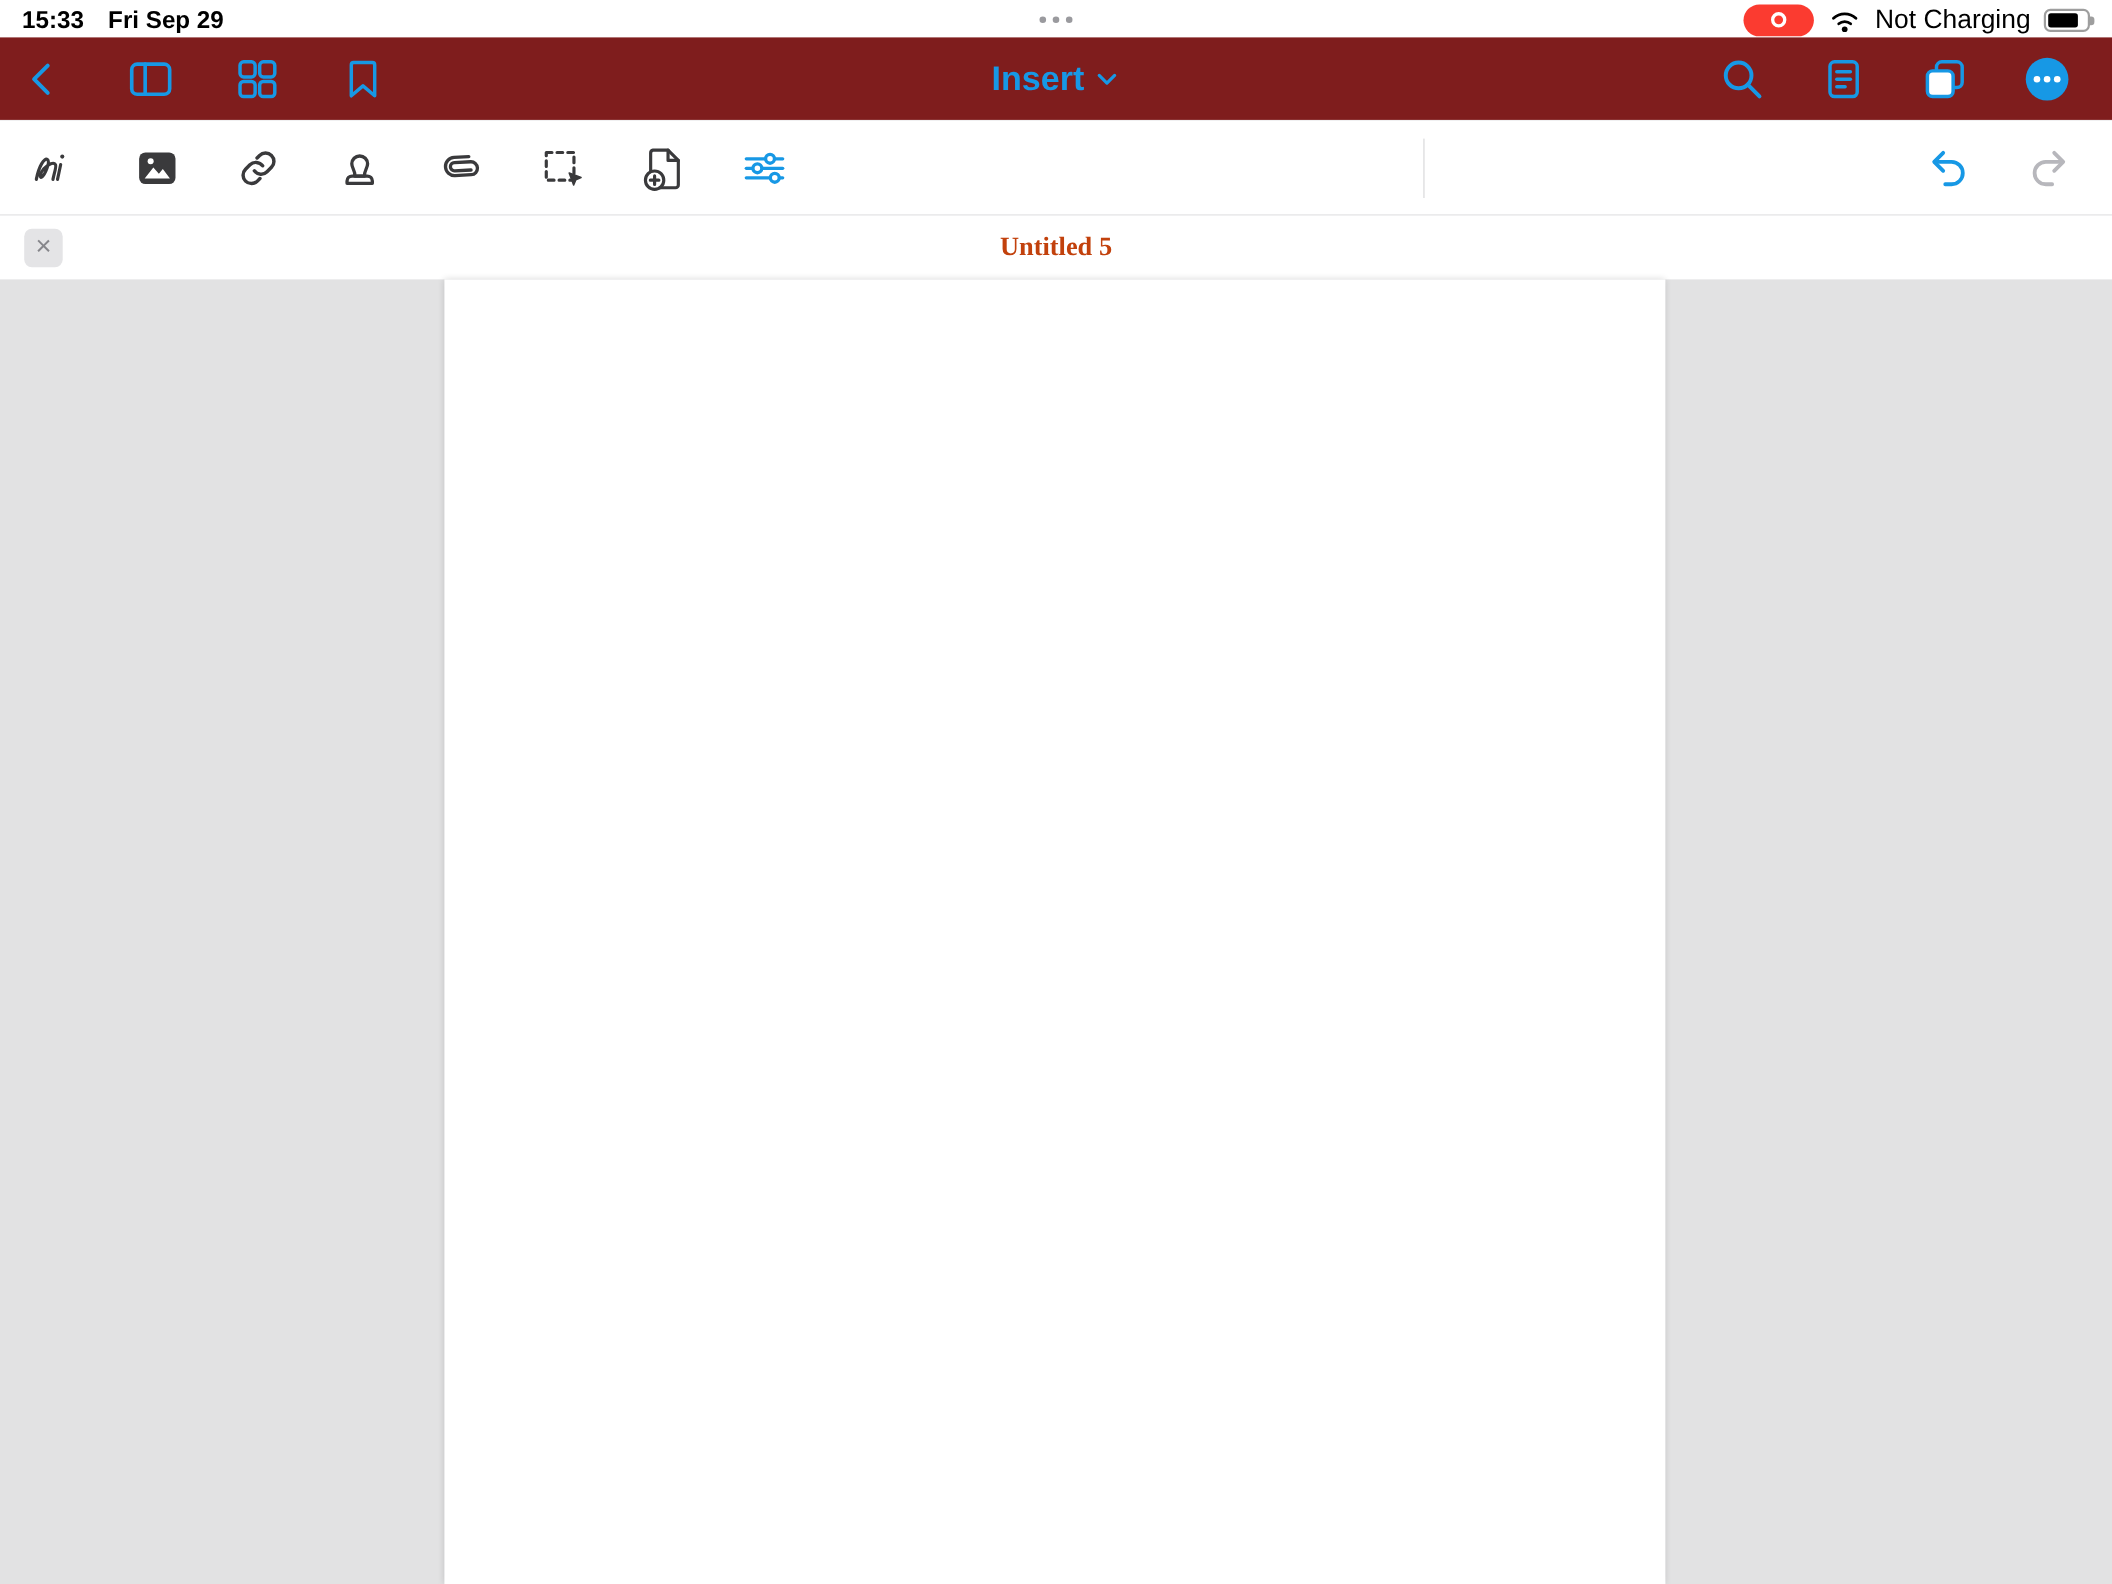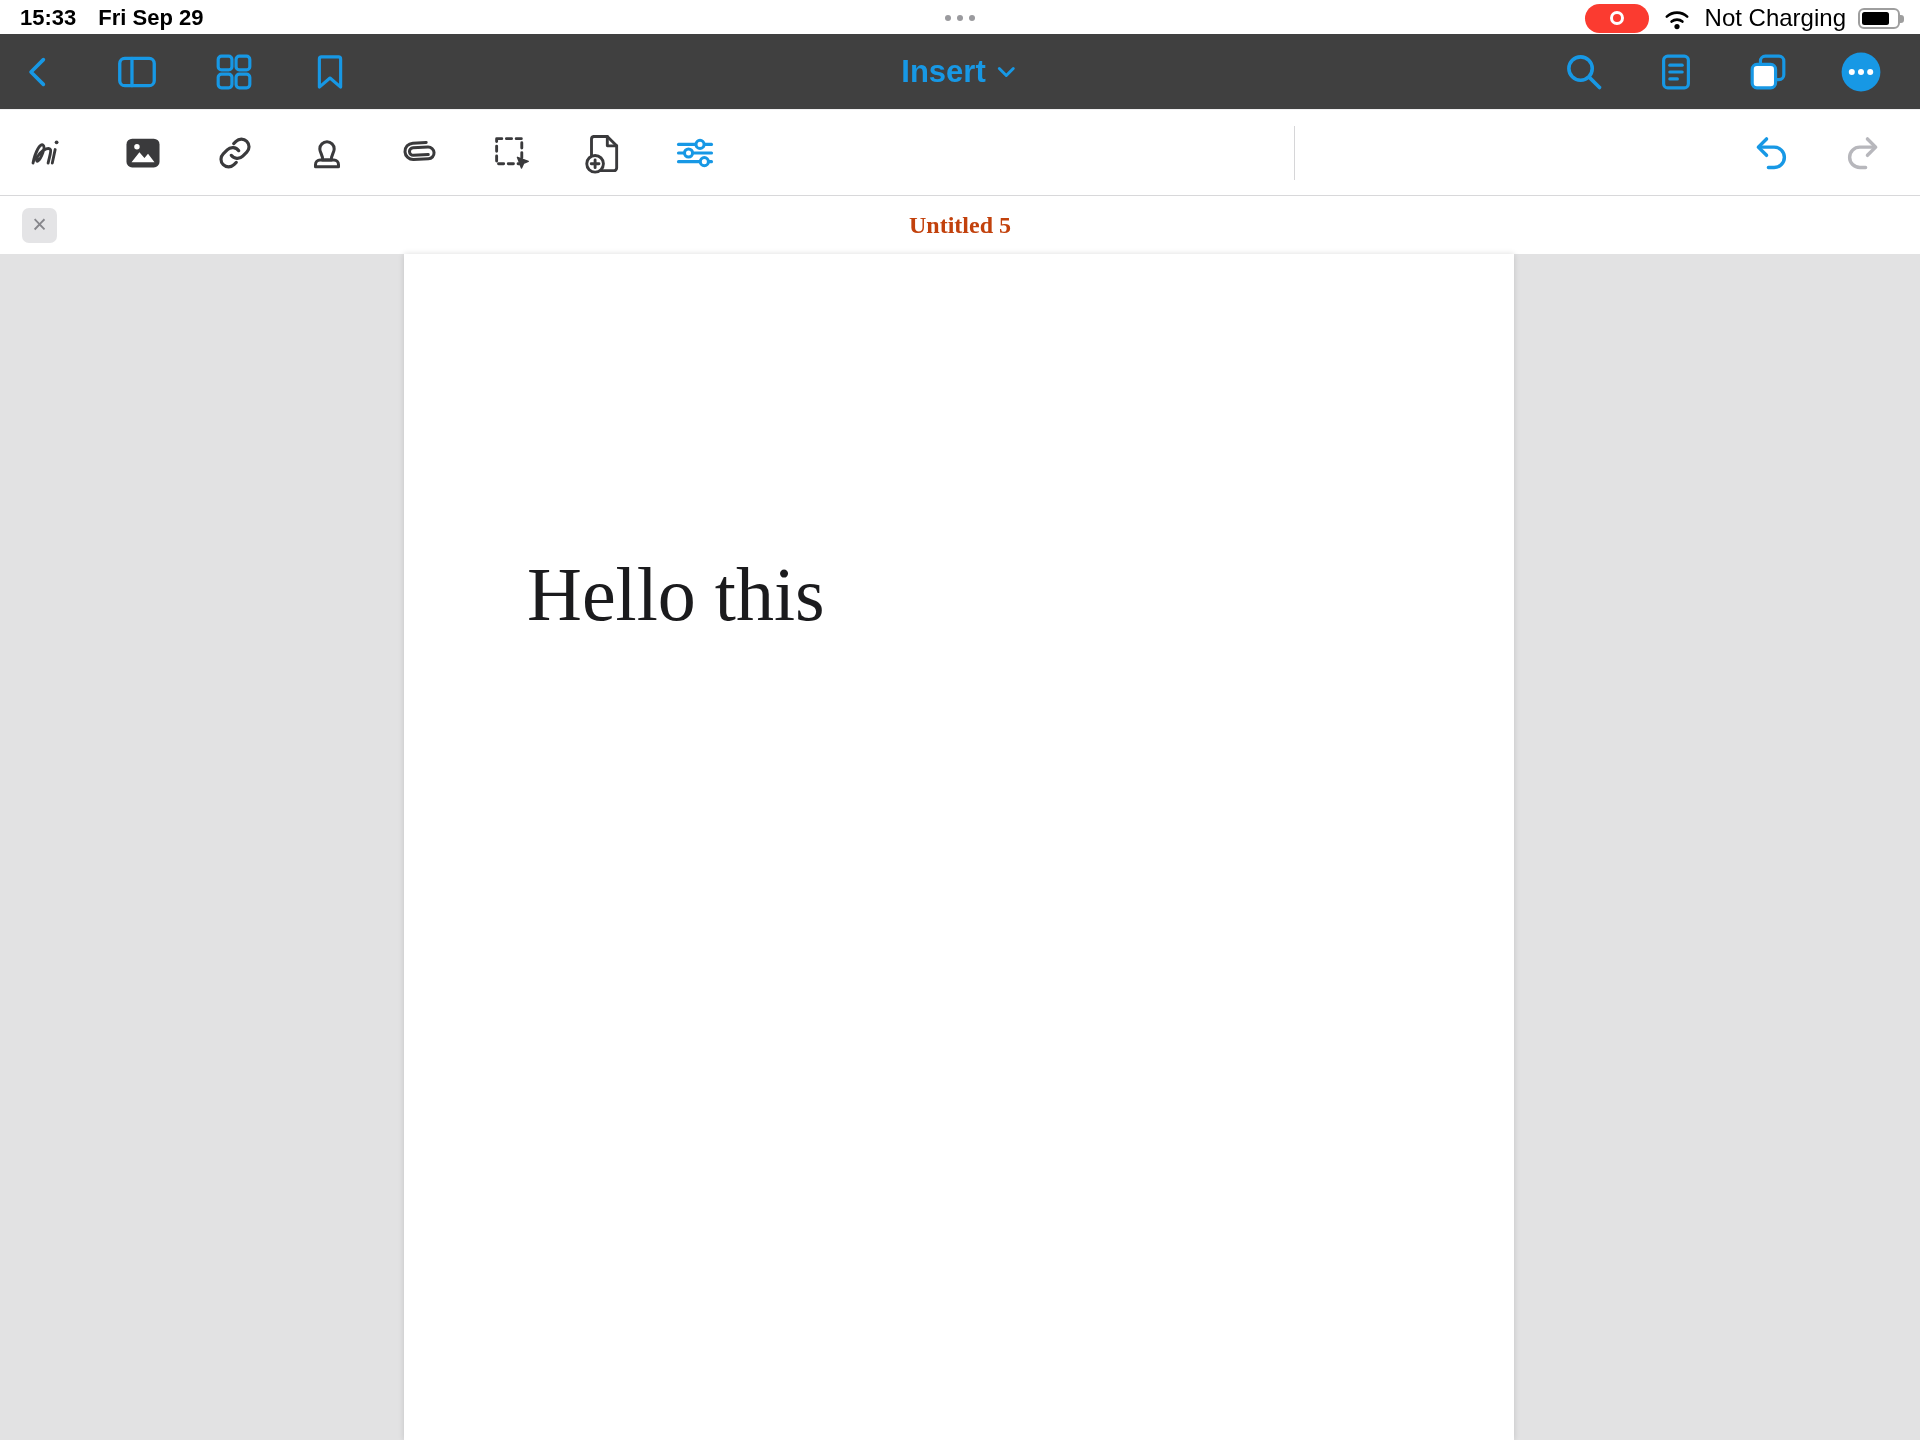--- a/index.html
+++ b/index.html
@@ -18,21 +18,21 @@
   .record-pill i { display:block; width:14px; height:14px; border:3px solid #fff; border-radius:50%; }
   .sb-charge { font-size:24px; font-weight:400; color:#000; }
   .battery { position:relative; width:42px; height:21px; border:2px solid rgba(0,0,0,.38);
     border-radius:6px; margin-right:8px; }
   .battery-fill { position:absolute; left:2px; top:2px; bottom:2px; width:27px; background:#000; border-radius:2.5px; }
   .battery-tip { position:absolute; right:-6px; top:5px; width:4px; height:8px;
     background:rgba(0,0,0,.38); border-radius:0 3px 3px 0; }
 
   
   .main-toolbar { position:absolute; top:34px; left:0; width:1920px; height:76px;
-    background:#404040; border-bottom:1px solid #f0f0f1; }
+    background:#7f1d1d; border-bottom:1px solid #f0f0f1; }
   .mt-left { position:absolute; left:18px; top:0; height:100%; display:flex; align-items:center; gap:52px; }
   .mt-right { position:absolute; right:36px; top:0; height:100%; display:flex; align-items:center; gap:48px; }
   .mt-center { position:absolute; left:50%; top:50%; transform:translate(-50%,-50%);
     display:flex; align-items:center; gap:9px; cursor:pointer; }
   .insert-label { font-size:31px; font-weight:700; color:#1798e5; }
   .ibtn { display:flex; align-items:center; justify-content:center; min-width:44px; height:48px; cursor:pointer; }
   .c-blue { color:#1798e5; }
   .c-dark { color:#3a3a3c; }
   .c-gray { color:#b7b7bc; }
 
@@ -233,16 +233,15 @@
 </div>
 
 <div class="title-row">
   <div class="doc-close">×</div>
   <div class="doc-title">Untitled 5</div>
 </div>
 
 <div class="canvas">
   <div class="page">
     <div class="page-text">
-      <div>Hello this</div>
     </div>
   </div>
 </div>
 
 </body></html>

